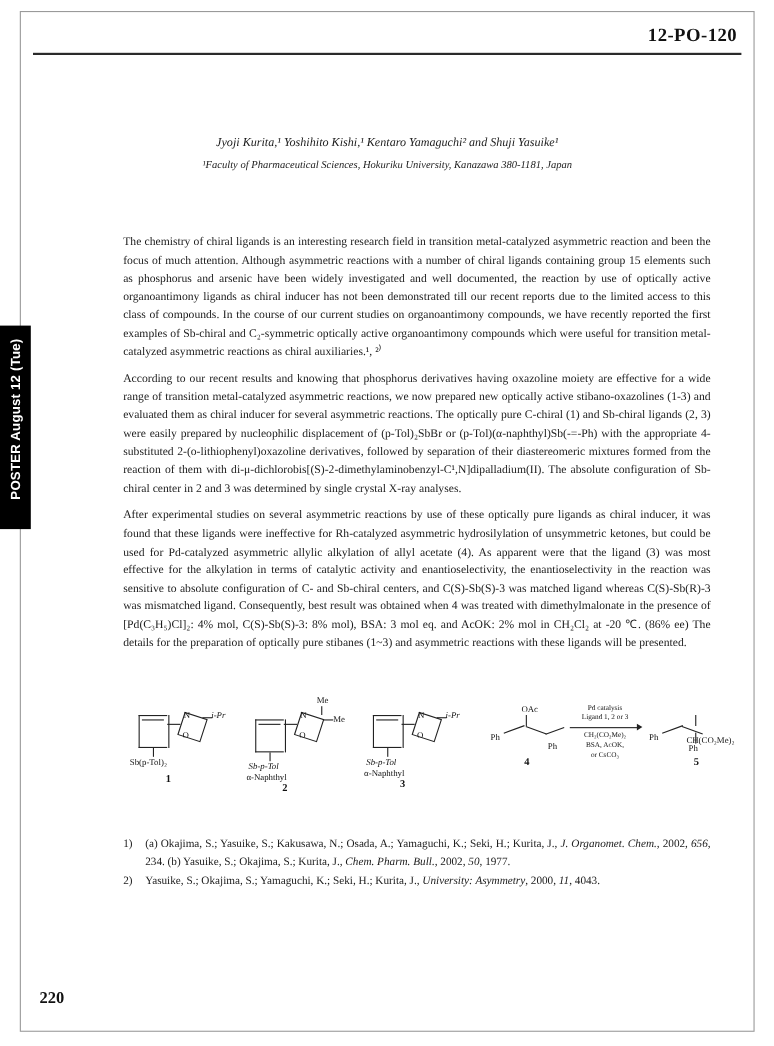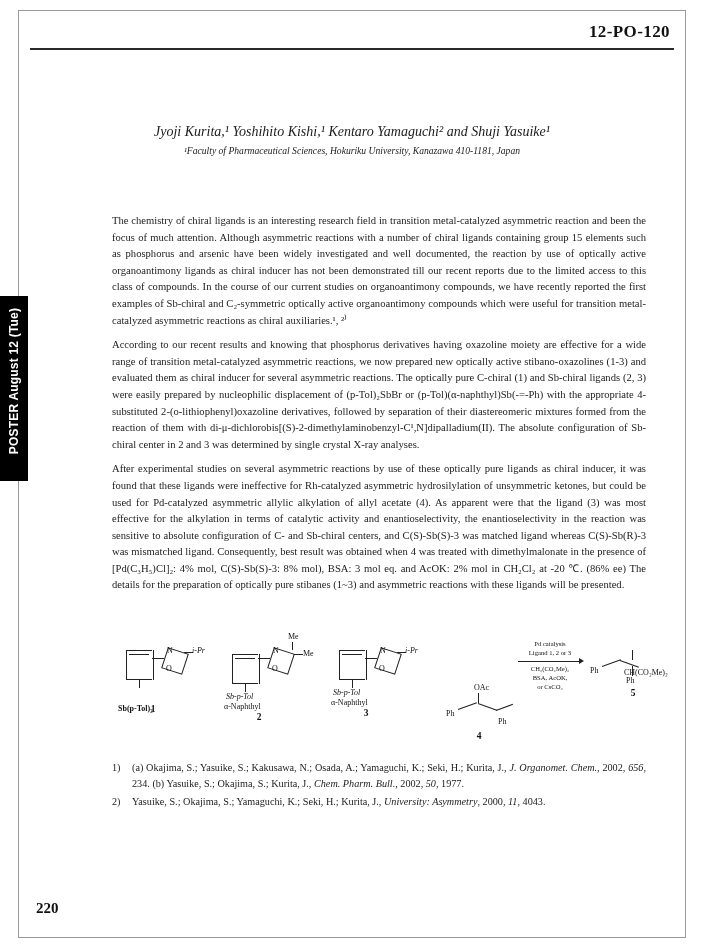--- a/index.html
+++ b/index.html
@@ -60,21 +60,21 @@
     line-height: 19px;
     color: #111;
   }
 
   .authors {
     position: absolute;
     left: 60px;
     top: 124px;
     width: 584px;
     text-align: center;
-    font-size: 14px;
+    font-size: 11px;
     font-style: italic;
     color: #1b1b1b;
   }
   .affil {
     position: absolute;
     left: 60px;
     top: 143px;
     width: 584px;
     text-align: center;
     font-size: 9.6px;
@@ -241,21 +241,21 @@
 <div class="page-frame"></div>
 
 <div class="header-code">12-PO-120</div>
 <div class="header-rule"></div>
 
 <div class="title-block">
 </div>
 
 <div class="authors">Jyoji Kurita,¹ Yoshihito Kishi,¹ Kentaro Yamaguchi² and Shuji Yasuike¹</div>
 <div class="affil">
-  <div>¹Faculty of Pharmaceutical Sciences, Hokuriku University, Kanazawa 410-1181, Japan</div>
+  <div>¹Faculty of Pharmaceutical Sciences, Hokuriku University, Kanazawa 380-1181, Japan</div>
 </div>
 
 <div class="side-tab">
   <span>POSTER August 12 (Tue)</span>
 </div>
 
 <div class="body-text">
   <p>The chemistry of chiral ligands is an interesting research field in transition metal-catalyzed asymmetric reaction and been the focus of much attention. Although asymmetric reactions with a number of chiral ligands containing group 15 elements such as phosphorus and arsenic have been widely investigated and well documented, the reaction by use of optically active organoantimony ligands as chiral inducer has not been demonstrated till our recent reports due to the limited access to this class of compounds. In the course of our current studies on organoantimony compounds, we have recently reported the first examples of Sb-chiral and C₂-symmetric optically active organoantimony compounds which were useful for transition metal-catalyzed asymmetric reactions as chiral auxiliaries.¹, ²⁾</p>
   <p>According to our recent results and knowing that phosphorus derivatives having oxazoline moiety are effective for a wide range of transition metal-catalyzed asymmetric reactions, we now prepared new optically active stibano-oxazolines (1-3) and evaluated them as chiral inducer for several asymmetric reactions. The optically pure C-chiral (1) and Sb-chiral ligands (2, 3) were easily prepared by nucleophilic displacement of (p-Tol)₂SbBr or (p-Tol)(α-naphthyl)Sb(-=-Ph) with the appropriate 4-substituted 2-(o-lithiophenyl)oxazoline derivatives, followed by separation of their diastereomeric mixtures formed from the reaction of them with di-μ-dichlorobis[(S)-2-dimethylaminobenzyl-C¹,N]dipalladium(II). The absolute configuration of Sb-chiral center in 2 and 3 was determined by single crystal X-ray analyses.</p>
   <p>After experimental studies on several asymmetric reactions by use of these optically pure ligands as chiral inducer, it was found that these ligands were ineffective for Rh-catalyzed asymmetric hydrosilylation of unsymmetric ketones, but could be used for Pd-catalyzed asymmetric allylic alkylation of allyl acetate (4). As apparent were that the ligand (3) was most effective for the alkylation in terms of catalytic activity and enantioselectivity, the enantioselectivity in the reaction was sensitive to absolute configuration of C- and Sb-chiral centers, and C(S)-Sb(S)-3 was matched ligand whereas C(S)-Sb(R)-3 was mismatched ligand. Consequently, best result was obtained when 4 was treated with dimethylmalonate in the presence of [Pd(C₃H₅)Cl]₂: 4% mol, C(S)-Sb(S)-3: 8% mol), BSA: 3 mol eq. and AcOK: 2% mol in CH₂Cl₂ at -20 ℃. (86% ee) The details for the preparation of optically pure stibanes (1~3) and asymmetric reactions with these ligands will be presented.</p>
@@ -266,21 +266,21 @@
   <div class="struct" style="left:0px; top:0px; width:110px; height:90px;">
     <div class="hex" style="left:14px; top:10px;"></div>
     <div class="dbl" style="left:17px; top:14px; width:20px;"></div>
     <div class="bond" style="left:40px; top:18px; width:12px;"></div>
     <div class="ring-ox" style="left:52px; top:10px;"></div>
     <span class="lbl" style="left:54px; top:24px;">O</span>
     <span class="lbl" style="left:55px; top:6px;">N</span>
     <div class="bond" style="left:72px; top:12px; width:9px;"></div>
     <span class="lbl" style="left:80px; top:6px; font-style:italic;">i-Pr</span>
     <div class="bond v" style="left:27px; top:40px; height:8px;"></div>
-    <span class="lbl" style="left:6px; top:64px;font-weight:bold;">Sb(p-Tol)₂</span>
+    <span class="lbl" style="left:6px; top:48px;">Sb(p-Tol)₂</span>
     <div class="struct-num" style="left:26px; top:64px;">1</div>
   </div>
 
   <div class="struct" style="left:110px; top:0px; width:110px; height:90px;">
     <div class="hex" style="left:10px; top:14px;"></div>
     <div class="dbl" style="left:13px; top:18px; width:20px;"></div>
     <div class="bond" style="left:36px; top:18px; width:12px;"></div>
     <div class="ring-ox" style="left:48px; top:10px;"></div>
     <span class="lbl" style="left:50px; top:24px;">O</span>
     <span class="lbl" style="left:51px; top:6px;">N</span>
@@ -302,21 +302,21 @@
     <span class="lbl" style="left:52px; top:24px;">O</span>
     <span class="lbl" style="left:53px; top:6px;">N</span>
     <div class="bond" style="left:70px; top:12px; width:9px;"></div>
     <span class="lbl" style="left:78px; top:6px; font-style:italic;">i-Pr</span>
     <div class="bond v" style="left:25px; top:40px; height:8px;"></div>
     <span class="lbl" style="left:6px; top:48px; font-style:italic;">Sb-p-Tol</span>
     <span class="lbl" style="left:4px; top:58px;">α-Naphthyl</span>
     <div class="struct-num" style="left:24px; top:68px;">3</div>
   </div>
 
-  <div class="struct" style="left:320px; top:0px; width:90px; height:90px;margin-top:43px;">
+  <div class="struct" style="left:320px; top:0px; width:90px; height:90px;">
     <span class="lbl" style="left:42px; top:0px;">OAc</span>
     <div class="bond v" style="left:46px; top:10px; height:10px;"></div>
     <span class="lbl" style="left:14px; top:26px;">Ph</span>
     <div class="bond" style="left:26px; top:26px; width:20px; transform:rotate(-20deg); transform-origin:left center;"></div>
     <div class="bond" style="left:46px; top:20px; width:20px; transform:rotate(20deg); transform-origin:left center;"></div>
     <div class="bond" style="left:64px; top:27px; width:18px; transform:rotate(-20deg); transform-origin:left center;"></div>
     <span class="lbl" style="left:66px; top:34px;">Ph</span>
     <div class="struct-num" style="left:32px; top:48px;">4</div>
   </div>
 

